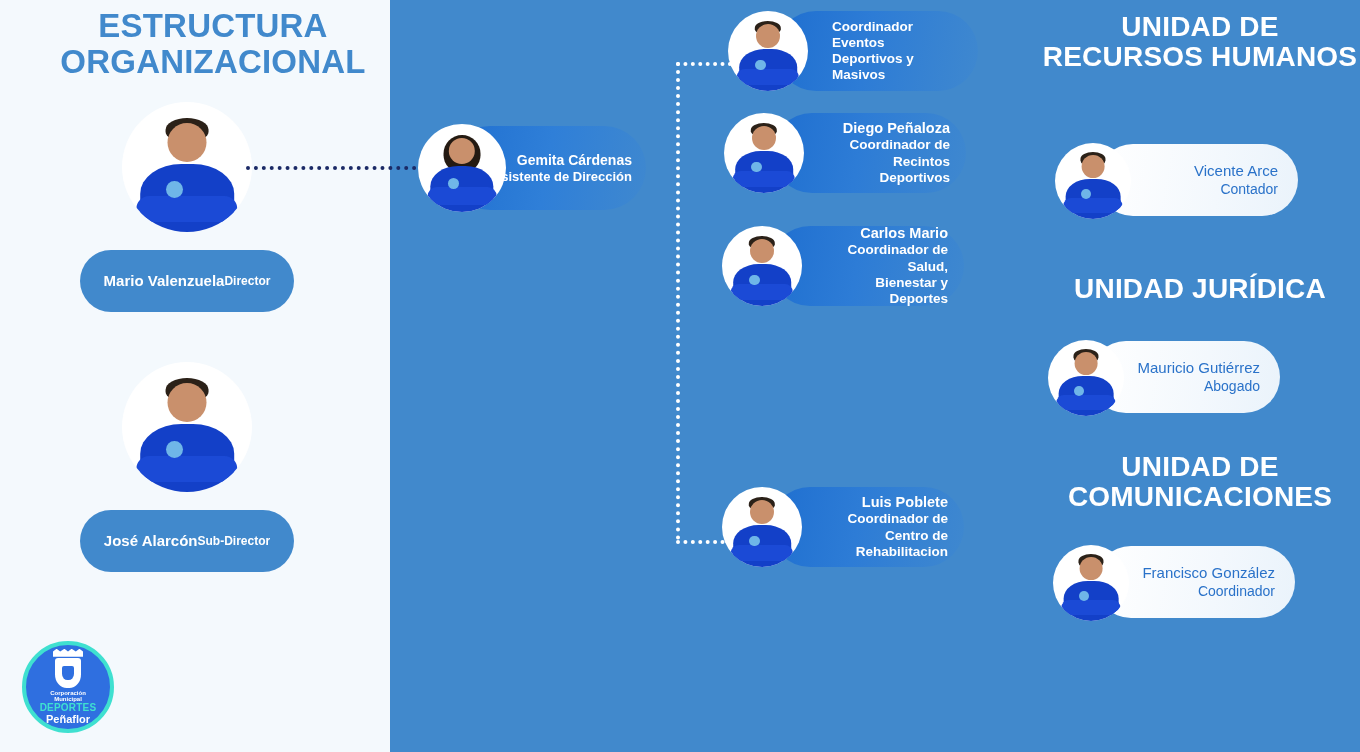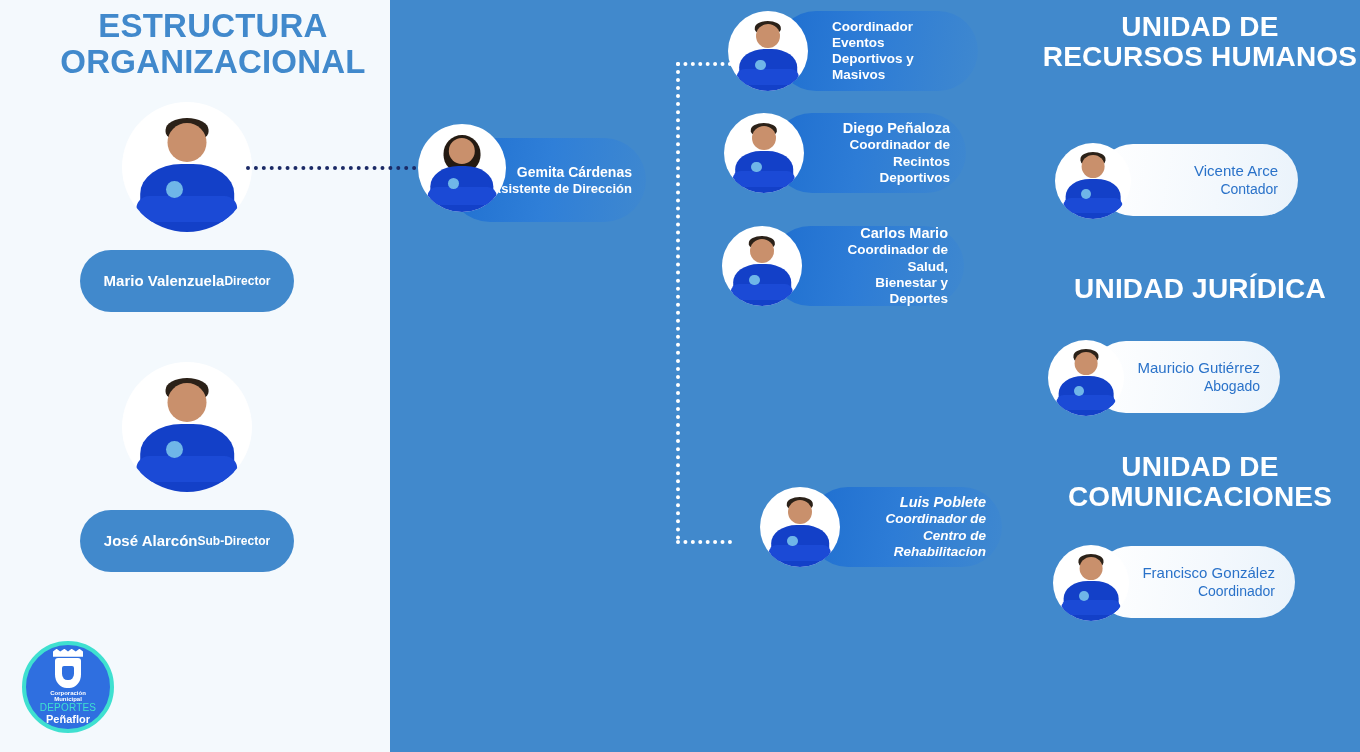--- a/index.html
+++ b/index.html
@@ -66,21 +66,21 @@
   }
   .pl-pill .nm { font-size: 15px; font-weight: bold; line-height: 1.25; }
   .pl-pill .ro { font-size: 12px; font-weight: bold; line-height: 1.25; }
 
   
   .card-assistant {
     position: absolute; left: 418px; top: 126px;
     width: 228px; height: 84px;
   }
   .card-assistant .pill {
-    position: absolute; left: 30px; top: 12px;
+    position: absolute; left: 30px; top: 0;
     width: 198px; height: 84px;
     border-radius: 42px;
     background: linear-gradient(100deg, #1f6fd0 0%, #2f7fd8 50%, #3f88cf 100%);
     display: flex; align-items: center; justify-content: flex-end;
     padding-right: 14px;
   }
   .card-assistant .txt {
     color: #ffffff; text-align: right; line-height: 1.22;
   }
   .card-assistant .txt .nm { font-size: 14px; font-weight: bold; display:block; }
@@ -199,21 +199,21 @@
     border-radius: 2px 2px 45% 45%;
     background: #2f6fe0;
   }
   .logo .crown {
     width: 30px; height: 8px;
     background: #ffffff;
     margin-bottom: 1px;
     clip-path: polygon(0 100%,0 35%,12% 0,24% 35%,38% 0,50% 35%,62% 0,76% 35%,88% 0,100% 35%,100% 100%);
   }
   .logo .l1 { font-size: 6px; font-weight: bold; color: #ffffff; line-height: 1.05; text-align:center; }
-  .logo .l2 { font-size: 10px; font-weight: normal; color: #3fe0d0; line-height: 1.1; letter-spacing:.2px; }
+  .logo .l2 { font-size: 10px; font-weight: bold; color: #3fe0d0; line-height: 1.1; letter-spacing:.2px; }
   .logo .l3 { font-size: 11px; font-weight: bold; color: #ffffff; line-height: 1.1; }
 </style>
 </head>
 <body>
 
 <div id="canvas">
 
   <div class="panel-left"></div>
   <div class="panel-right"></div>
 
@@ -327,21 +327,21 @@
           <div class="hair"></div>
           <div class="head"></div>
           <div class="body"></div>
           <div class="arms"></div>
           <div class="crest"></div>
         </div>
     </div>
   </div>
 
 
-  <div class="card-coord align-right" style="left:760px; top:487px; width:242px;font-style:italic;">
+  <div class="card-coord align-right" style="left:722px; top:487px; width:242px;">
     <div class="pill">
       <div class="txt">
         <span class="nm">Luis Poblete</span>
         <span class="ro">Coordinador de Centro de</span>
         <span class="ro">Rehabilitacion</span>
       </div>
     </div>
     <div class="avatar-circle" style="left:0; top:0; width:80px; height:80px;">
       <div class="fig">
           <div class="hair"></div>

